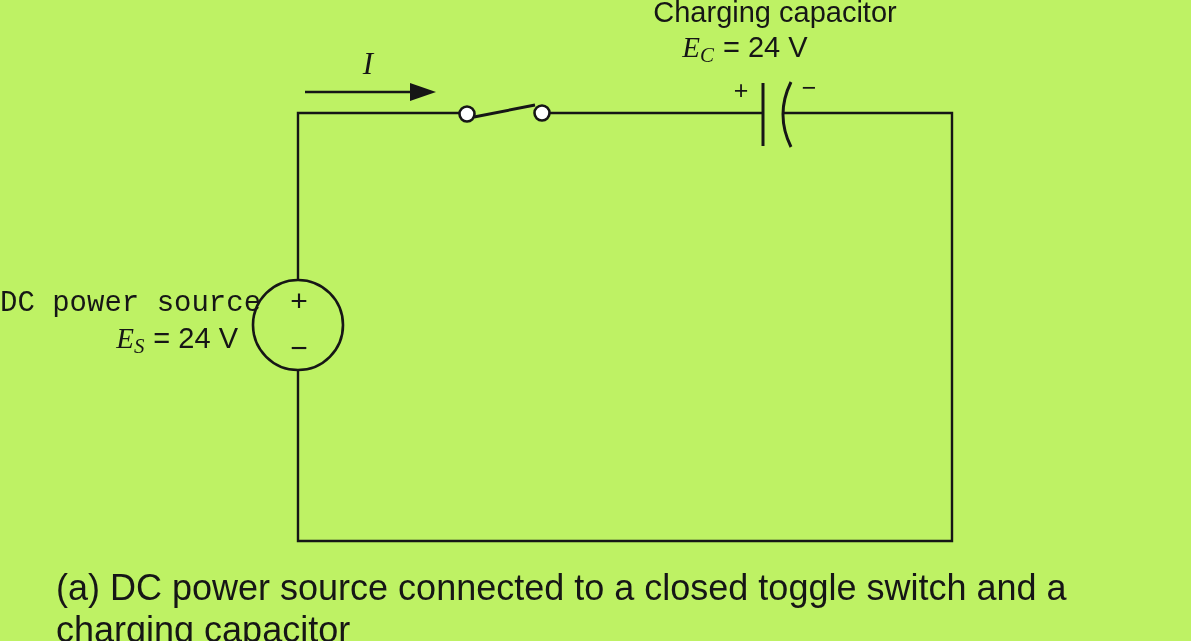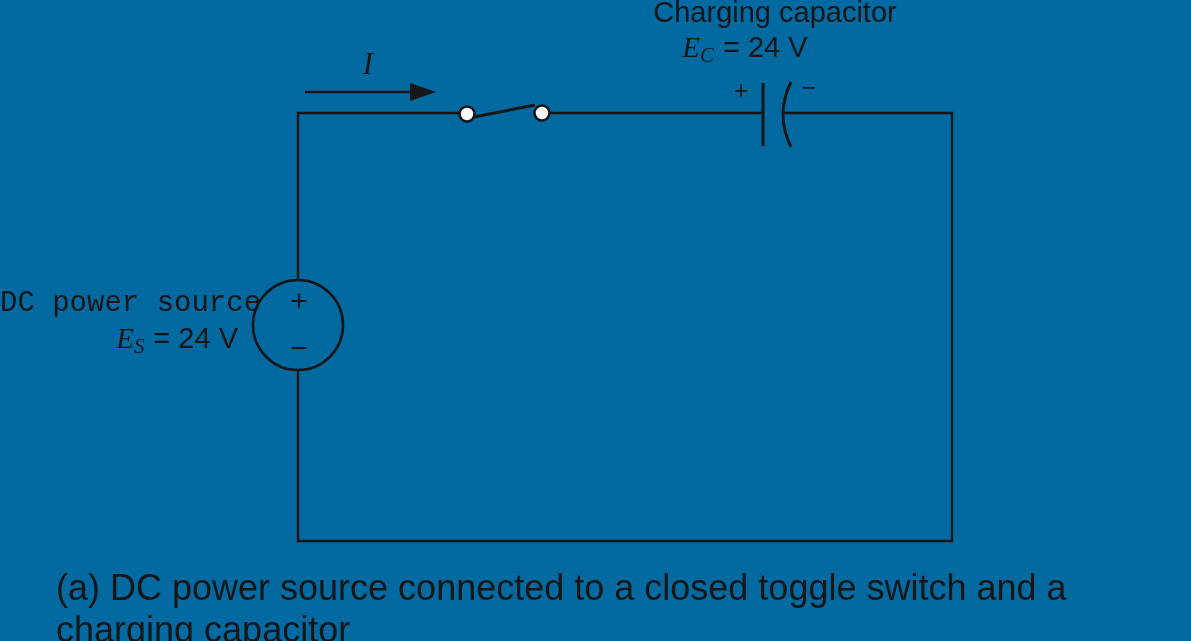--- a/index.html
+++ b/index.html
@@ -4,21 +4,21 @@
 <style>
   html, body {
     margin: 0;
     padding: 0;
     background: #ffffff;
   }
   .stage {
     position: relative;
     width: 1191px;
     height: 641px;
-    background: #0369a1;
+    background: #bef264;
     font-family: "Liberation Sans", sans-serif;
     color: #161616;
     overflow: hidden;
   }
   svg.circuit {
     position: absolute;
     left: 0;
     top: 0;
     width: 1191px;
     height: 641px;

